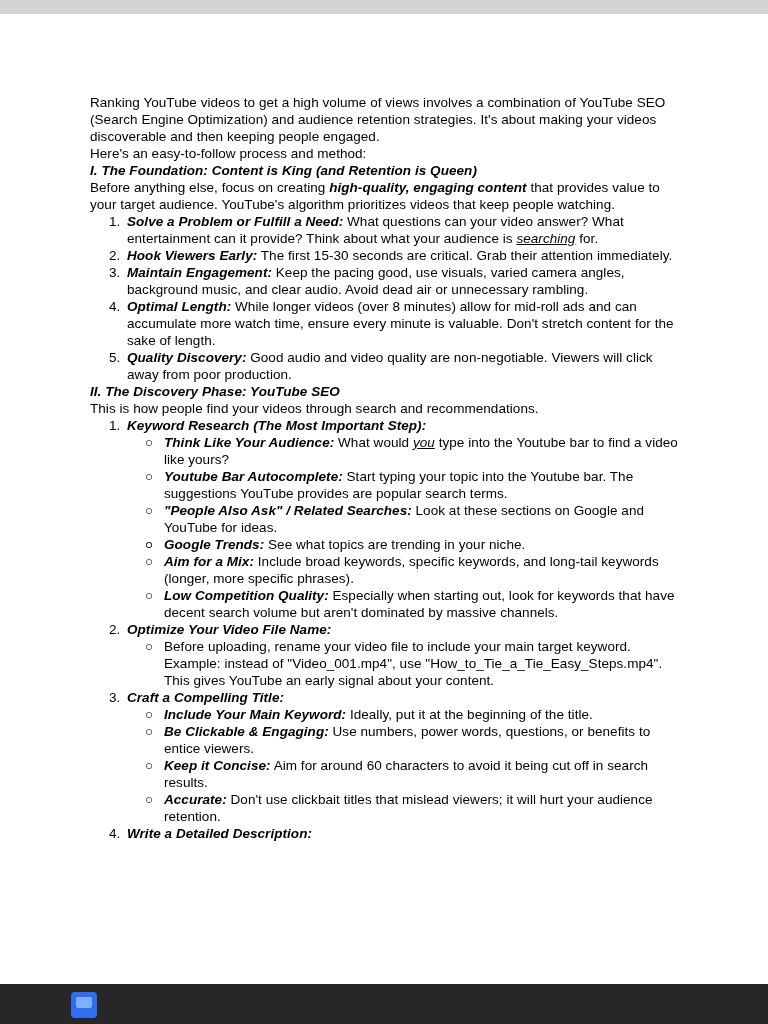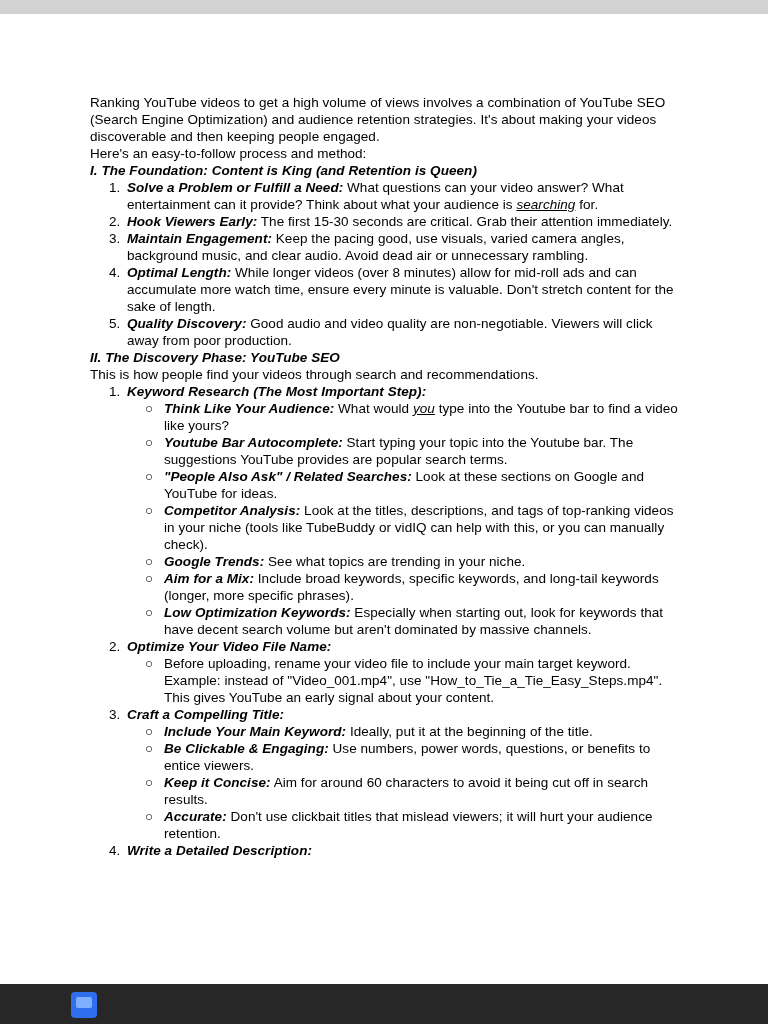--- a/index.html
+++ b/index.html
@@ -59,20 +59,21 @@
 </style>
 </head>
 <body>
 
 <div class="viewer">
   <div class="page">
     <div class="doc-content">
         <div class="para"><span>Ranking YouTube videos to get a high volume of views involves a combination of YouTube SEO (Search Engine Optimization) and audience retention strategies. It's about making your videos discoverable and then keeping people engaged.</span></div>
         <div class="para"><span>Here's an easy-to-follow process and method:</span></div>
         <div class="para heading"><span class="run-b ">I. The Foundation: Content is King (and Retention is Queen)</span></div>
+        <div class="para"><span>Before anything else, focus on creating </span><span class="run-b ">high-quality, engaging content</span><span> that provides value to your target audience. YouTube's algorithm prioritizes videos that keep people watching.</span></div>
         <div class="li l1">
           <span class="marker">1.</span>
           <div class="li-body"><span class="run-b ">Solve a Problem or Fulfill a Need:</span><span> What questions can your video answer? What entertainment can it provide? Think about what your audience is </span><span class="run-i">searching</span><span> for.</span></div>
         </div>
         <div class="li l1">
           <span class="marker">2.</span>
           <div class="li-body"><span class="run-b ">Hook Viewers Early:</span><span> The first 15-30 seconds are critical. Grab their attention immediately.</span></div>
         </div>
         <div class="li l1">
           <span class="marker">3.</span>
@@ -99,33 +100,32 @@
         <div class="li l2">
           <span class="marker">○</span>
           <div class="li-body"><span class="run-b ">Youtube Bar Autocomplete:</span><span> Start typing your topic into the Youtube bar. The suggestions YouTube provides are popular search terms.</span></div>
         </div>
         <div class="li l2">
           <span class="marker">○</span>
           <div class="li-body"><span class="run-b ">"People Also Ask" / Related Searches:</span><span> Look at these sections on Google and YouTube for ideas.</span></div>
         </div>
         <div class="li l2">
           <span class="marker">○</span>
-          <div class="li-body"><span class="run-b ">Competitor Analysis:</span><span> Look at the titles, descriptions, and tags of top-ranking videos in your niche (tools like TubeBuddy or vidIQ can help with this, or you can manually check).</span></div>
         </div>
         <div class="li l2">
           <span class="marker">○</span>
           <div class="li-body"><span class="run-b ">Google Trends:</span><span> See what topics are trending in your niche.</span></div>
         </div>
         <div class="li l2">
           <span class="marker">○</span>
           <div class="li-body"><span class="run-b ">Aim for a Mix:</span><span> Include broad keywords, specific keywords, and long-tail keywords (longer, more specific phrases).</span></div>
         </div>
         <div class="li l2">
           <span class="marker">○</span>
-          <div class="li-body"><span class="run-b ">Low Optimization Keywords:</span><span> Especially when starting out, look for keywords that have decent search volume but aren't dominated by massive channels.</span></div>
+          <div class="li-body"><span class="run-b ">Low Competition Quality:</span><span> Especially when starting out, look for keywords that have decent search volume but aren't dominated by massive channels.</span></div>
         </div>
         <div class="li l1">
           <span class="marker">2.</span>
           <div class="li-body"><span class="run-b ">Optimize Your Video File Name:</span></div>
         </div>
         <div class="li l2">
           <span class="marker">○</span>
           <div class="li-body"><span>Before uploading, rename your video file to include your main target keyword. Example: instead of "Video_001.mp4", use "How_to_Tie_a_Tie_Easy_Steps.mp4". This gives YouTube an early signal about your content.</span></div>
         </div>
         <div class="li l1">

